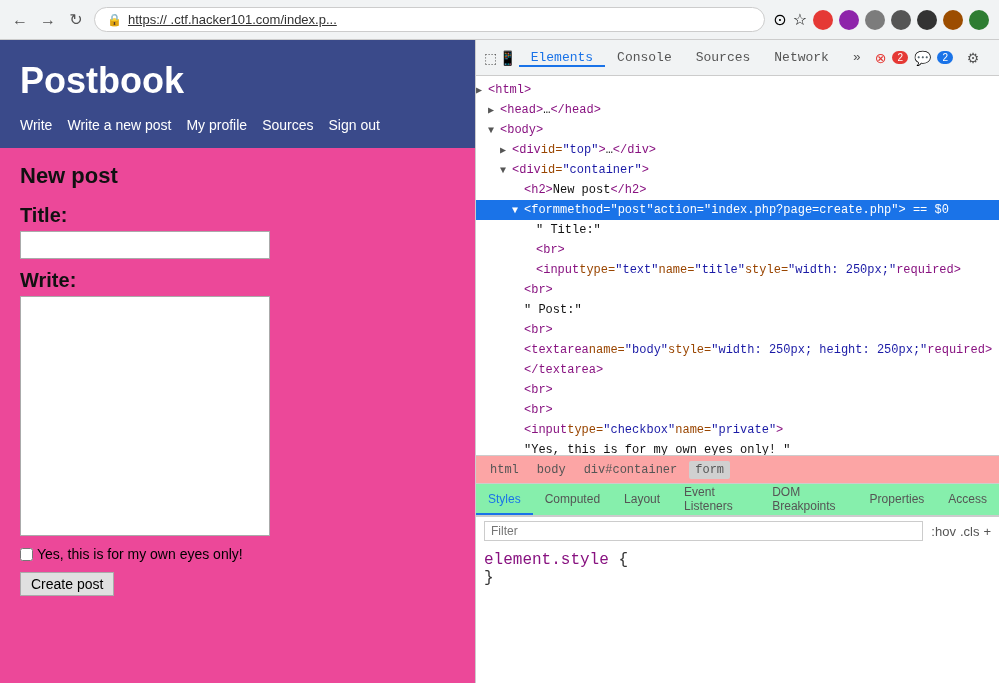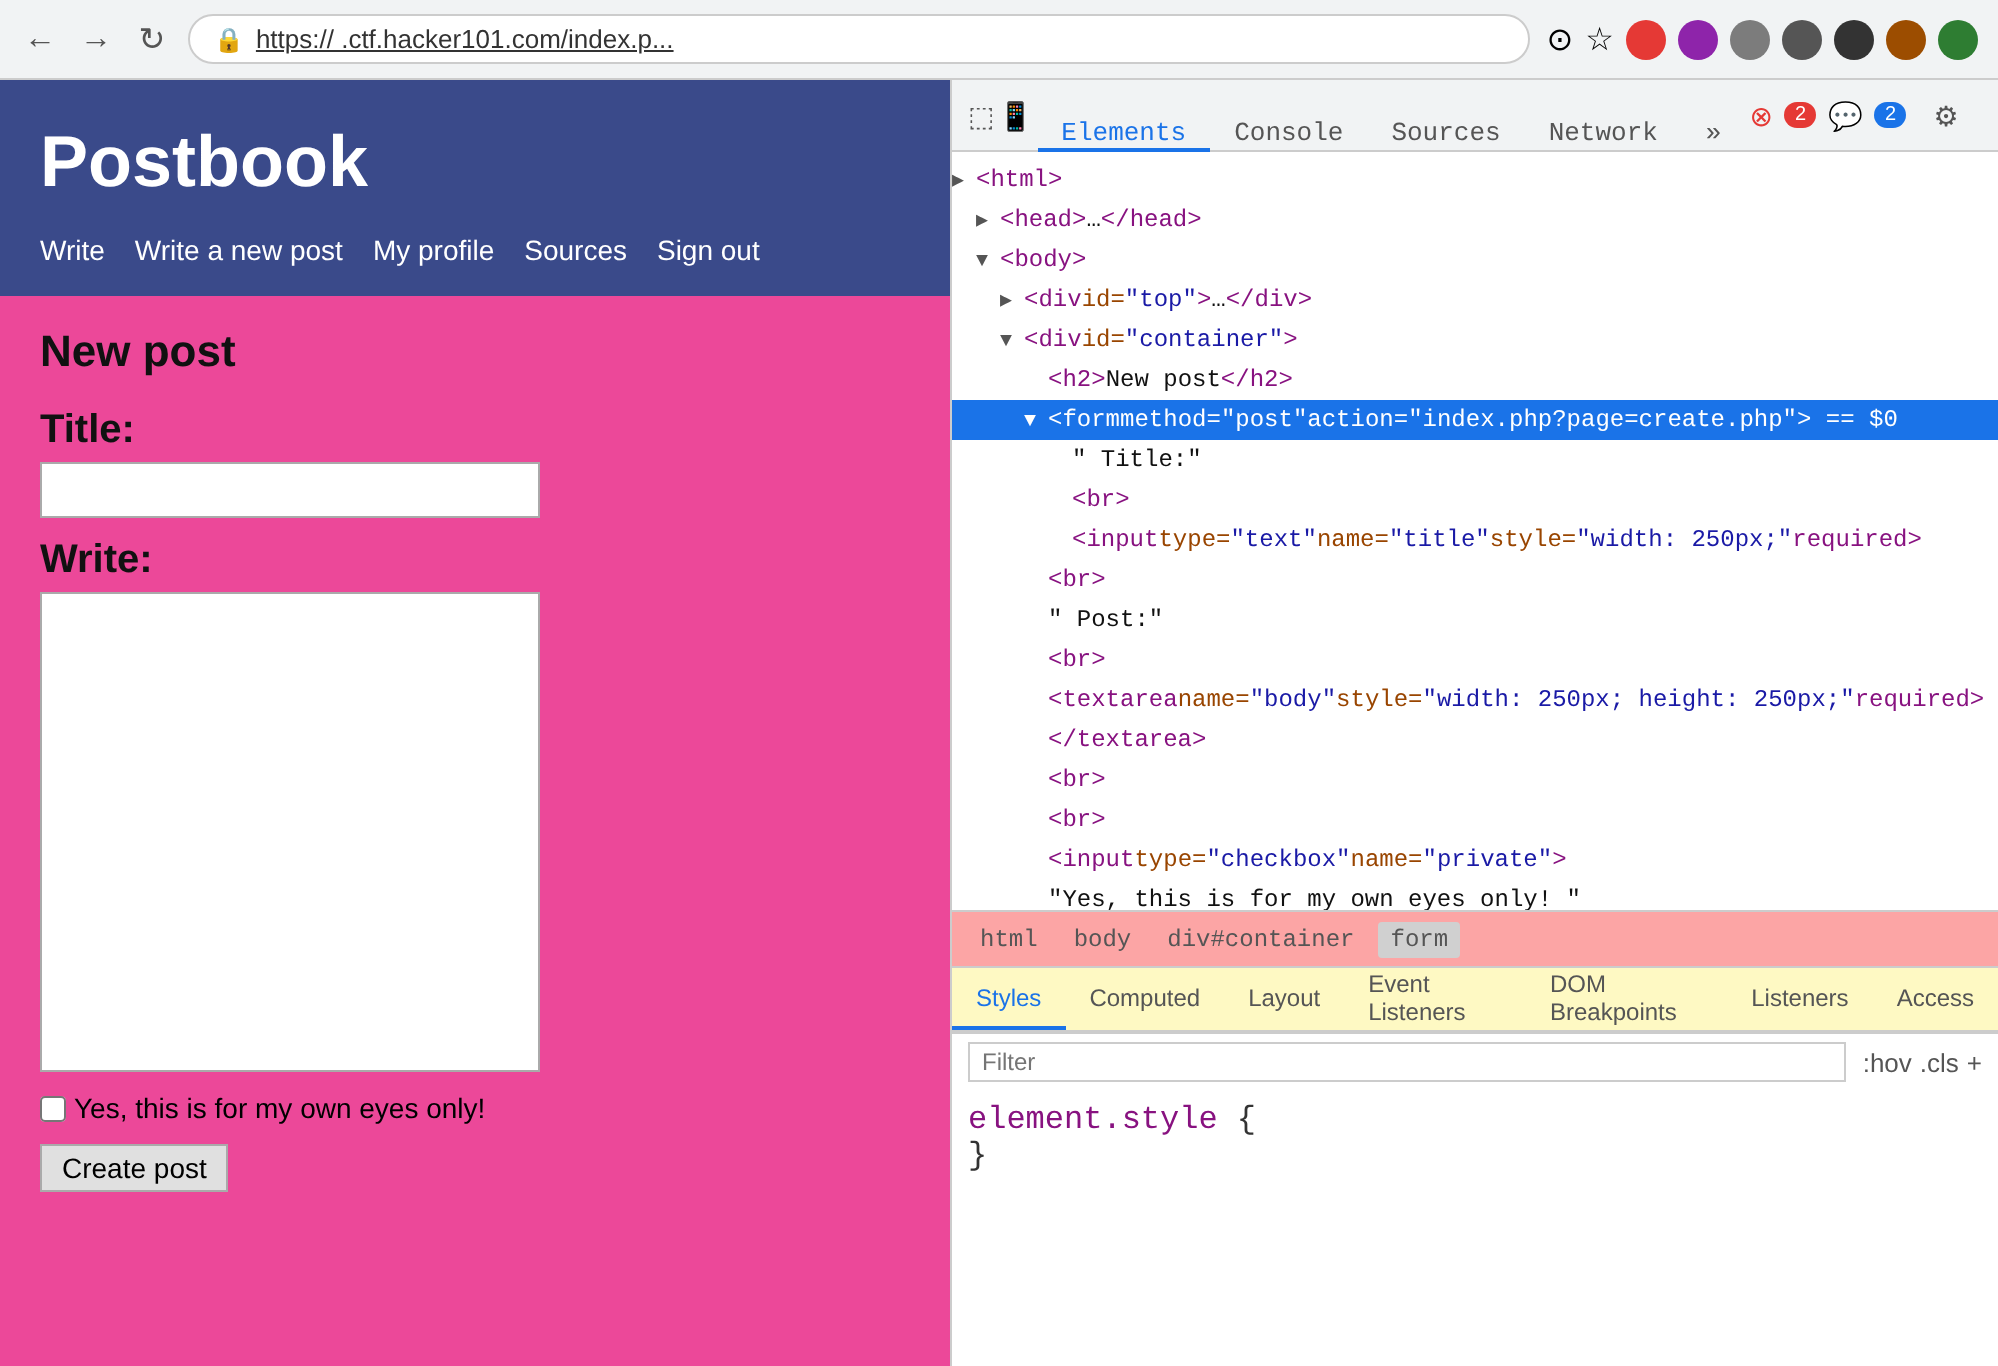--- a/index.html
+++ b/index.html
@@ -81,21 +81,21 @@
       align-items: center;
       height: 36px;
       padding: 0 8px;
       gap: 2px;
     }
     .dt-icon-btn {
       width: 28px; height: 28px; border: none; background: none; cursor: pointer;
       display: flex; align-items: center; justify-content: center; color: #555; font-size: 14px;
       border-radius: 3px;
     }
-    .dt-tabs { display: flex; align-items: flex-end; height: 100%; }
+    .dt-tabs { display: flex; align-items: center; height: 100%; }
     .dt-tab {
       padding: 0 12px; display: flex; align-items: center; font-size: 13px; cursor: pointer;
       color: #555; border-bottom: 2px solid transparent; position: relative; top: 1px;
     }
     .dt-tab.active { color: #1a73e8; border-bottom: 2px solid #1a73e8; }
     .dt-badge {
       background: #e53935; color: white; font-size: 10px; padding: 1px 5px;
       border-radius: 10px; margin-left: 4px; font-family: Arial, sans-serif;
     }
     .dt-badge-blue {
@@ -146,21 +146,21 @@
     .breadcrumb-item.active { background: #d0d0d0; }
 
     
     .devtools-bottom {
       border-top: 1px solid #ccc;
       height: 200px;
       display: flex;
       flex-direction: column;
     }
     .bottom-tabs {
-      display: flex; border-bottom: 1px solid #ccc; background: #fef9c3; height: 32px; align-items: stretch;
+      display: flex; border-bottom: 1px solid #ccc; background: #86efac; height: 32px; align-items: stretch;
     }
     .bottom-tab {
       padding: 0 12px; display: flex; align-items: center; font-size: 12px; cursor: pointer;
       color: #555; border-bottom: 2px solid transparent; font-family: Arial, sans-serif;
     }
     .bottom-tab.active { color: #1a73e8; border-bottom: 2px solid #1a73e8; }
 
     .bottom-content { flex: 1; overflow-y: auto; padding: 6px 8px; }
 
     .filter-bar {
@@ -414,21 +414,21 @@
       <span class="breadcrumb-item active">form</span>
     </div>
 
     <div class="devtools-bottom">
       <div class="bottom-tabs">
         <div class="bottom-tab active">Styles</div>
         <div class="bottom-tab">Computed</div>
         <div class="bottom-tab">Layout</div>
         <div class="bottom-tab">Event Listeners</div>
         <div class="bottom-tab">DOM Breakpoints</div>
-        <div class="bottom-tab">Listeners</div>
+        <div class="bottom-tab">Properties</div>
         <div class="bottom-tab">Access</div>
       </div>
 
       <div class="filter-bar">
         <input type="text" class="filter-input" placeholder="Filter" style="">
         <div class="filter-buttons">
           <button class="filter-btn">:hov</button>
           <button class="filter-btn">.cls</button>
           <button class="filter-btn">+</button>
         </div>

